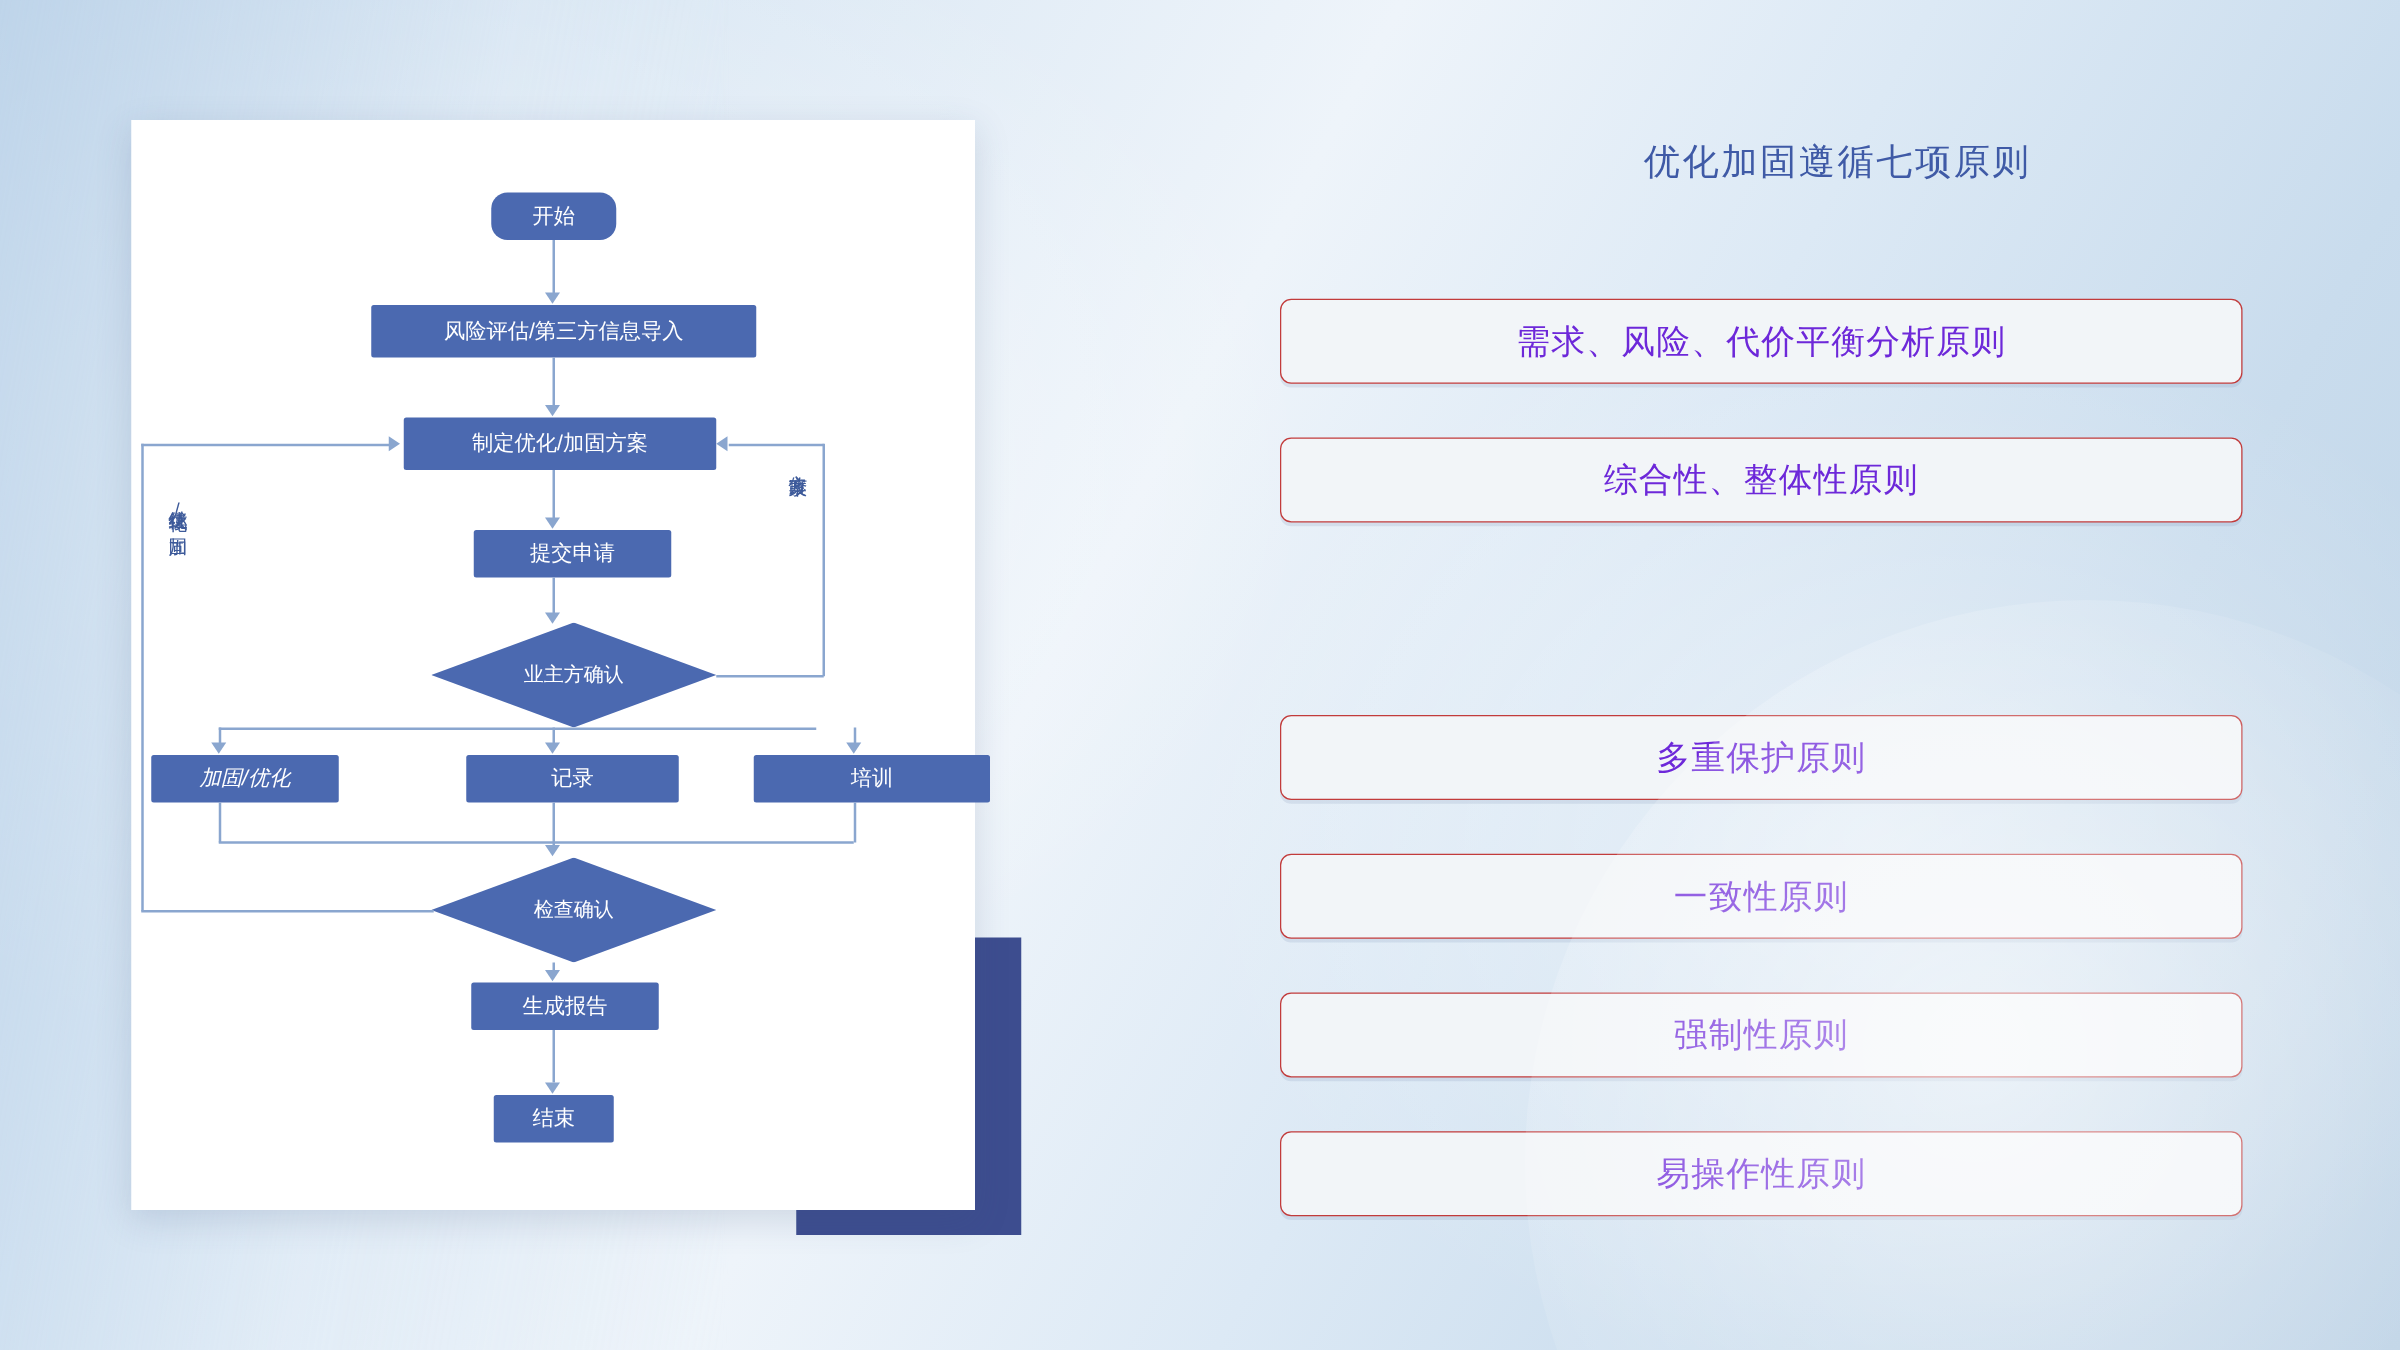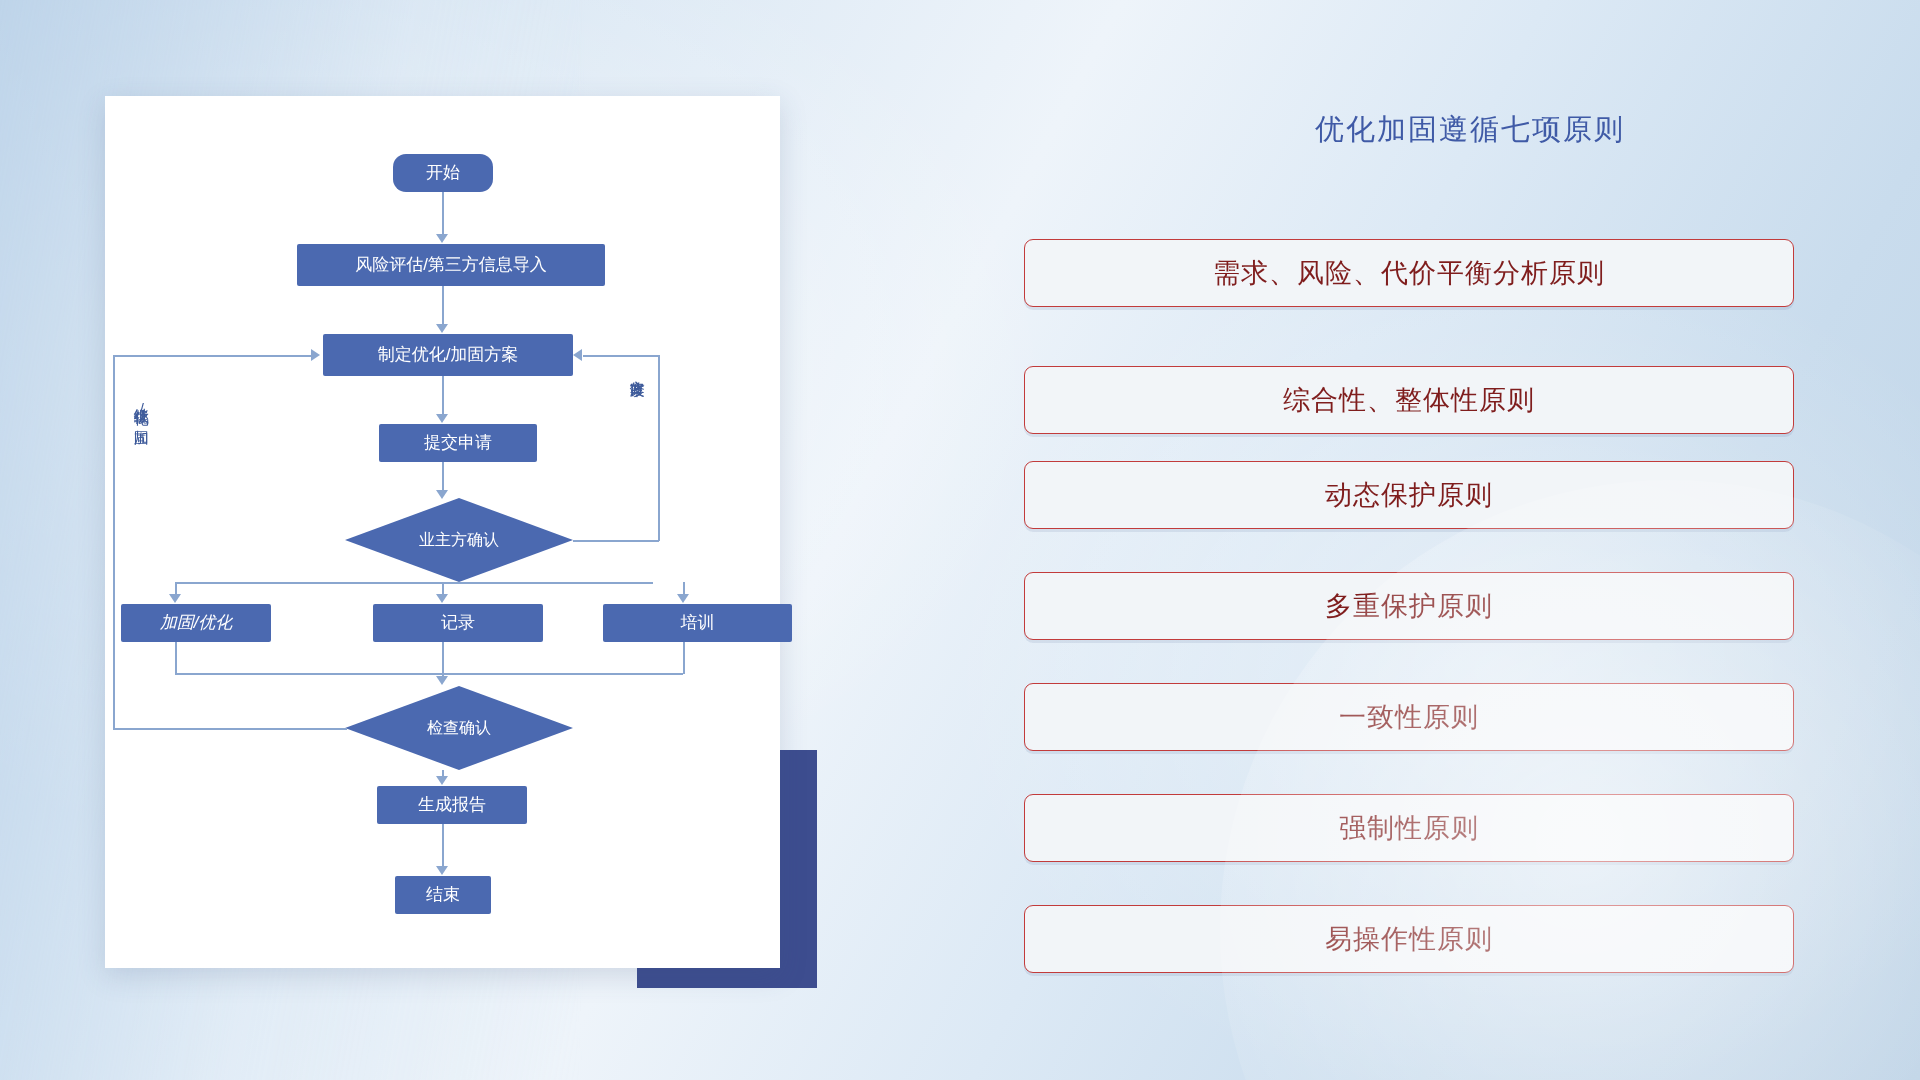--- a/index.html
+++ b/index.html
@@ -175,21 +175,21 @@
     left: 1024px;
     width: 770px;
     height: 68px;
     box-sizing: border-box;
     background: #f2f5f8;
     border: 1.6px solid #c23b3b;
     border-radius: 9px;
     display: flex;
     align-items: center;
     justify-content: center;
-    color: #7f1d1d;
+    color: #6d28d9;
     font-size: 27px;
     letter-spacing: 1px;
     box-shadow: 0 3px 0 0 rgba(70,95,150,0.12);
   }
 </style>
 </head>
 <body>
 
 <div class="slide">
 
@@ -263,20 +263,19 @@
 
       <div class="ln v" style="left:337px; top:728px; height:42px;"></div>
       <div class="arrow-down" style="left:331px; top:770px;"></div>
 
     </div>
   </div>
 
   <div class="right-title">优化加固遵循七项原则</div>
 
   <div class="principle" style="top:239px;">需求、风险、代价平衡分析原则</div>
-  <div class="principle" style="top:366px;">综合性、整体性原则</div>
-  <div class="principle" style="top:461px;">动态保护原则</div>
+  <div class="principle" style="top:350px;">综合性、整体性原则</div>
   <div class="principle" style="top:572px;">多重保护原则</div>
   <div class="principle" style="top:683px;">一致性原则</div>
   <div class="principle" style="top:794px;">强制性原则</div>
   <div class="principle" style="top:905px;">易操作性原则</div>
 
 </div>
 
 </body></html>

